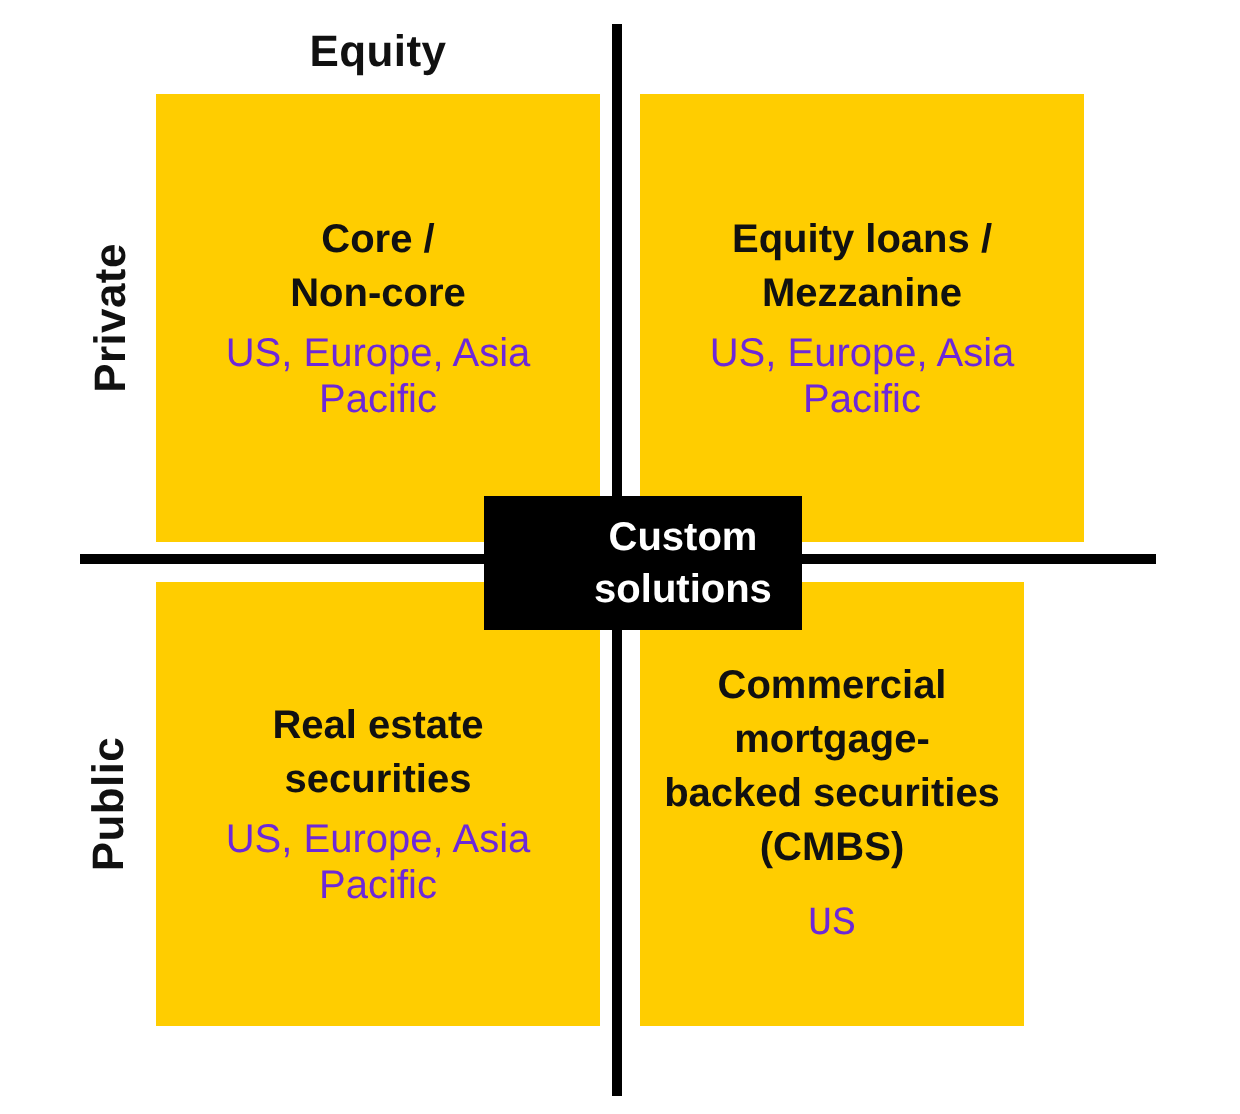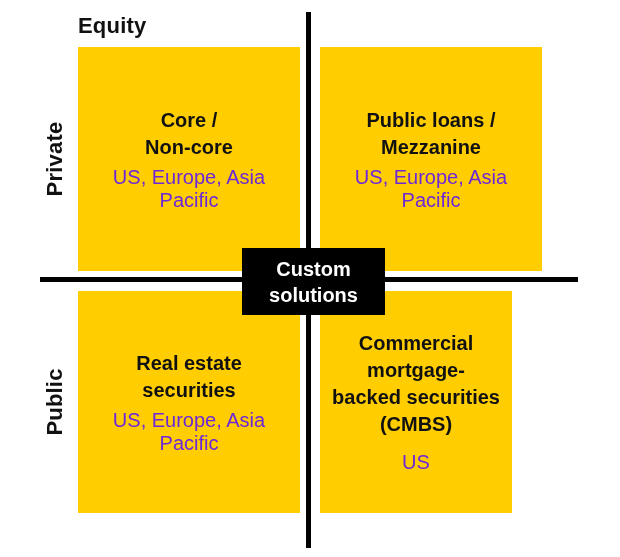--- a/index.html
+++ b/index.html
@@ -14,20 +14,21 @@
     height: 557px;
     background: #ffffff;
     overflow: hidden;
     color: #111111;
   }
   
   .col-header {
     position: absolute;
     top: 13px;
     width: 222px;
+    text-align: center;
     font-size: 22px;
     font-weight: bold;
     letter-spacing: 0.2px;
     color: #111111;
   }
   .col-header.equity { left: 78px; }
   .col-header.debt   { left: 320px; }
   
   .row-header {
     position: absolute;
@@ -89,35 +90,36 @@
     line-height: 1.35;
     white-space: pre-line;
     color: #111111;
   }
   .quad-regions {
     font-size: 20px;
     font-weight: normal;
     margin-top: 5px;
     color: #6d28d9;
   }
-  .quad.br .quad-regions { margin-top: 13px; }
+  .quad.br .quad-regions { margin-top: 13px; font-family: Liberation Mono, monospace; }
   
   .center-badge {
     position: absolute;
     left: 242px;
     top: 248px;
-    width: 143px;
+    width: 119px;
     height: 67px;
     background: #000000;
     color: #ffffff;
     display: flex;
     align-items: center;
     justify-content: center;
     text-align: center;
     z-index: 2;
+    padding-left: 40px;
   }
   .center-badge-label {
     font-size: 20px;
     font-weight: bold;
     line-height: 1.3;
     white-space: pre-line;
   }
 </style>
 </head>
 <body>
@@ -138,21 +140,21 @@
   <div class="vline"></div>
   <div class="hline"></div>
 
   <div class="quad tl">
     <div class="quad-title">Core /
 Non-core</div>
     <div class="quad-regions">US, Europe, Asia Pacific</div>
   </div>
 
   <div class="quad tr">
-    <div class="quad-title">Public loans /
+    <div class="quad-title">Equity loans /
 Mezzanine</div>
     <div class="quad-regions">US, Europe, Asia Pacific</div>
   </div>
 
   <div class="quad bl">
     <div class="quad-title">Real estate
 securities</div>
     <div class="quad-regions">US, Europe, Asia Pacific</div>
   </div>
 

